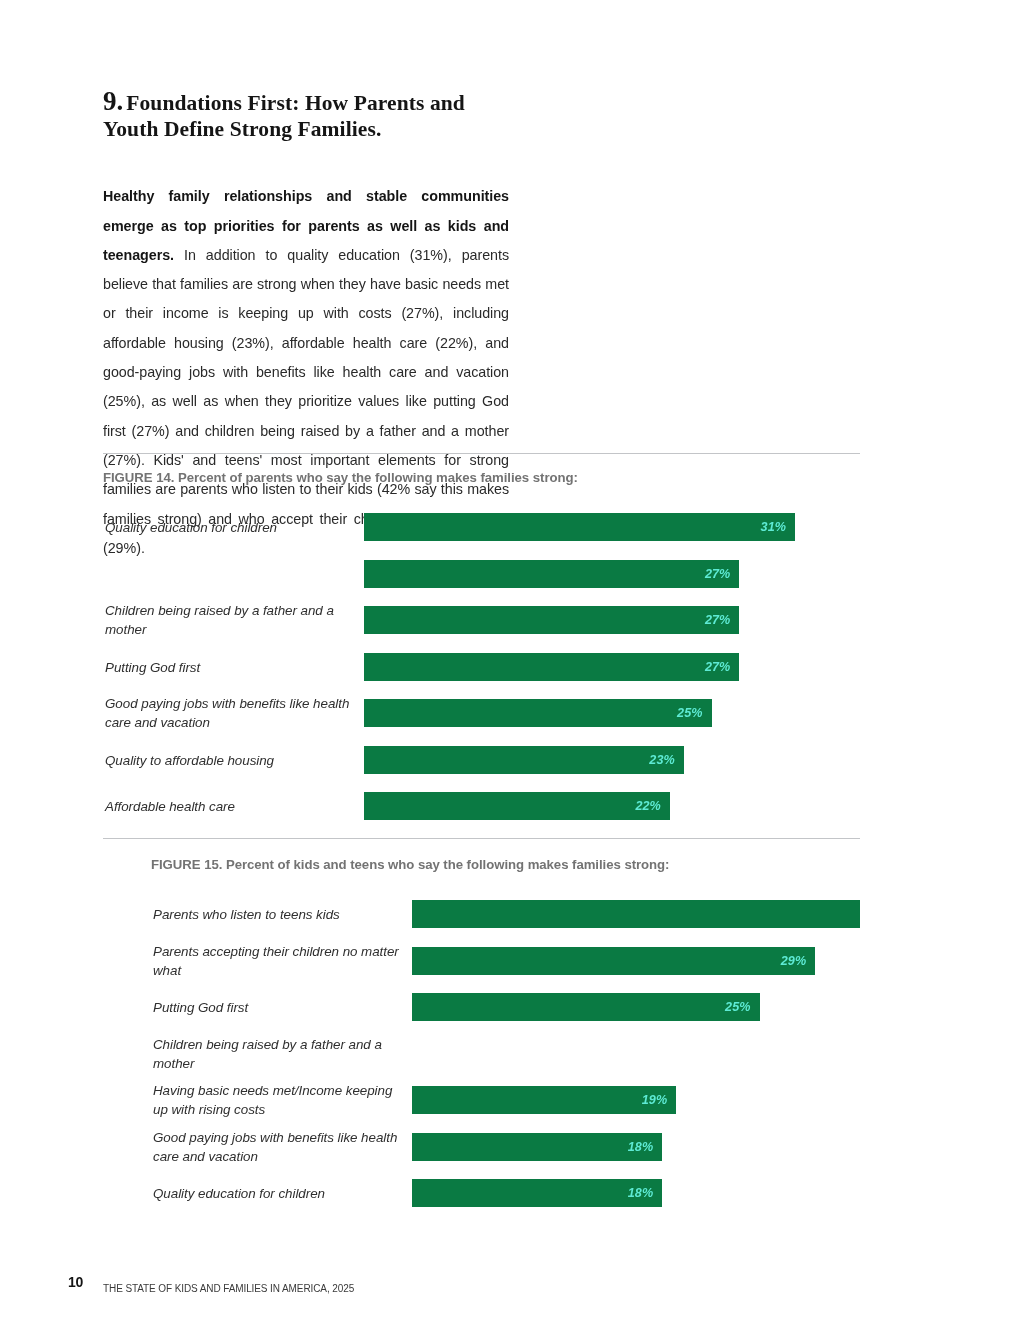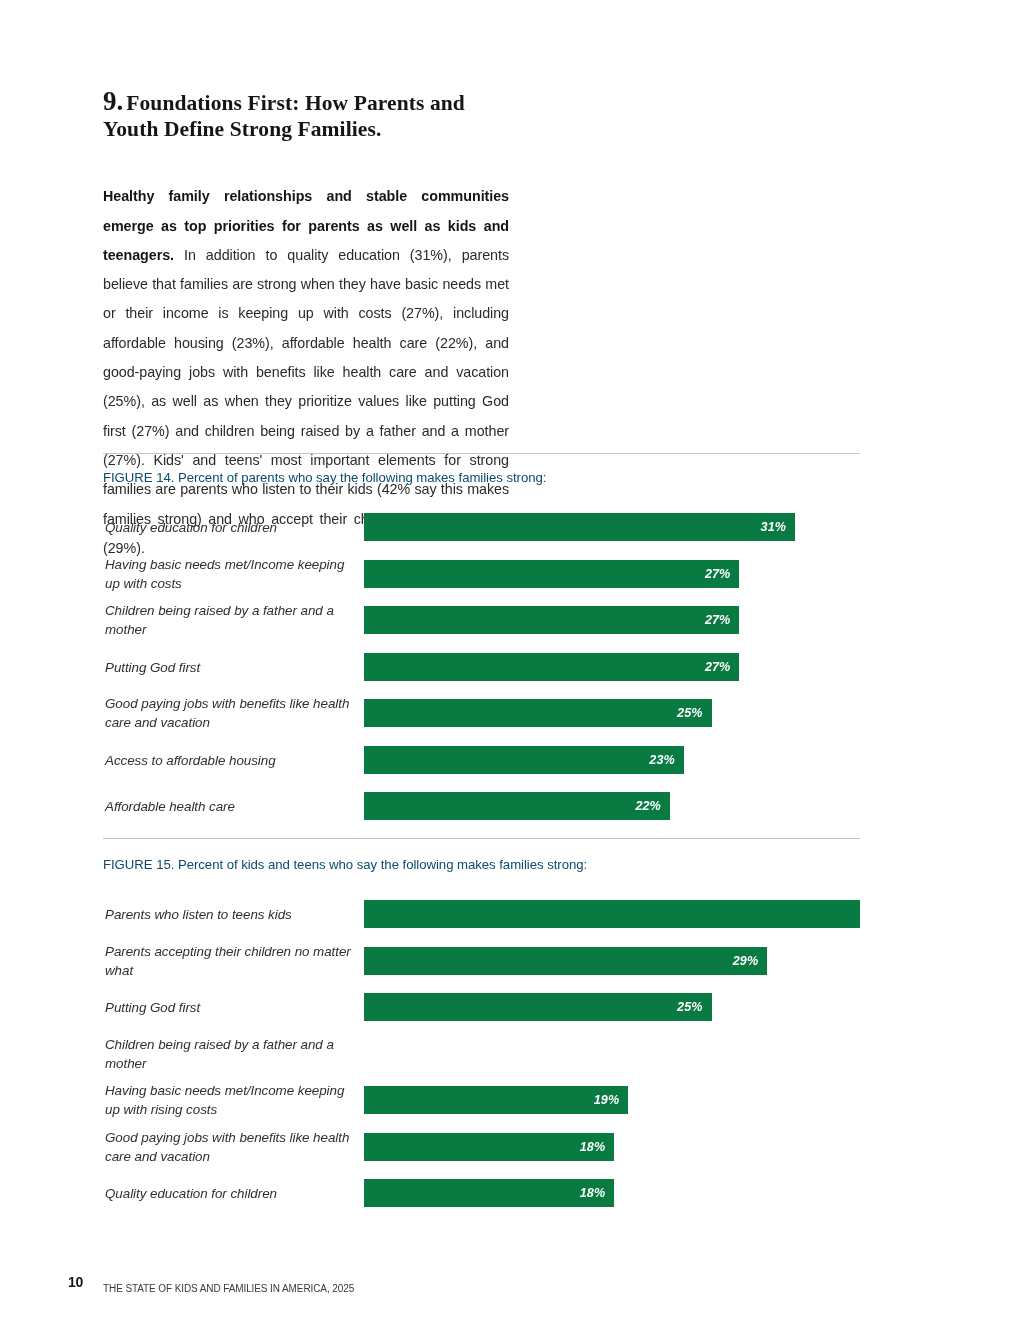--- a/index.html
+++ b/index.html
@@ -74,26 +74,26 @@
     width: 845px;
     height: 1px;
     background: #c3c5c8;
   }
   .rule-1 { top: 453px; }
   .rule-2 { top: 838px; }
 
   
   .figure { position: absolute; left: 103px; width: 845px; }
   .figure-14 { top: 470px; }
-  .figure-15 { top: 857px; }
+  .figure-15 { top: 857px; margin-left: 48px; }
 
   .figure-title {
     font-size: 13.2px;
-    font-weight: normal;
-    color: #0c4a6e;
+    font-weight: bold;
+    color: #737373;
     letter-spacing: -0.05px;
     margin: 0 0 18px 0;
     height: 16px;
   }
 
   .bar-row {
     position: relative;
     height: 46.5px;
     font-style: italic;
   }
@@ -124,21 +124,21 @@
     background: #0a7a43;
     box-sizing: border-box;
   }
   .bar-value {
     position: absolute;
     right: 9px;
     top: 50%;
     transform: translateY(-50%);
     font-size: 12.6px;
     font-weight: bold;
-    color: #ffffff;
+    color: #5eead4;
     letter-spacing: 0.1px;
     white-space: nowrap;
   }
 
   
   .footer {
     position: absolute;
     left: 0;
     top: 1274px;
     width: 1020px;
@@ -191,21 +191,20 @@
     <div>
       <div class="bar-row">
         <div class="bar-label">Quality education for children</div>
         <div class="bar-track">
           <div class="bar-fill" style="width: 73.8095%; background: rgb(10, 122, 67);">
             <span class="bar-value">31%</span>
           </div>
         </div>
       </div>
       <div class="bar-row">
-        <div class="bar-label">Having basic needs met/Income keeping up with costs</div>
         <div class="bar-track">
           <div class="bar-fill" style="width: 64.2857%; background: rgb(10, 122, 67);">
             <span class="bar-value">27%</span>
           </div>
         </div>
       </div>
       <div class="bar-row">
         <div class="bar-label">Children being raised by a father and a mother</div>
         <div class="bar-track">
           <div class="bar-fill" style="width: 64.2857%; background: rgb(10, 122, 67);">
@@ -223,21 +222,21 @@
       </div>
       <div class="bar-row">
         <div class="bar-label">Good paying jobs with benefits like health care and vacation</div>
         <div class="bar-track">
           <div class="bar-fill" style="width: 59.5238%; background: rgb(10, 122, 67);">
             <span class="bar-value">25%</span>
           </div>
         </div>
       </div>
       <div class="bar-row">
-        <div class="bar-label">Access to affordable housing</div>
+        <div class="bar-label">Quality to affordable housing</div>
         <div class="bar-track">
           <div class="bar-fill" style="width: 54.7619%; background: rgb(10, 122, 67);">
             <span class="bar-value">23%</span>
           </div>
         </div>
       </div>
       <div class="bar-row">
         <div class="bar-label">Affordable health care</div>
         <div class="bar-track">
           <div class="bar-fill" style="width: 52.381%; background: rgb(10, 122, 67);">

